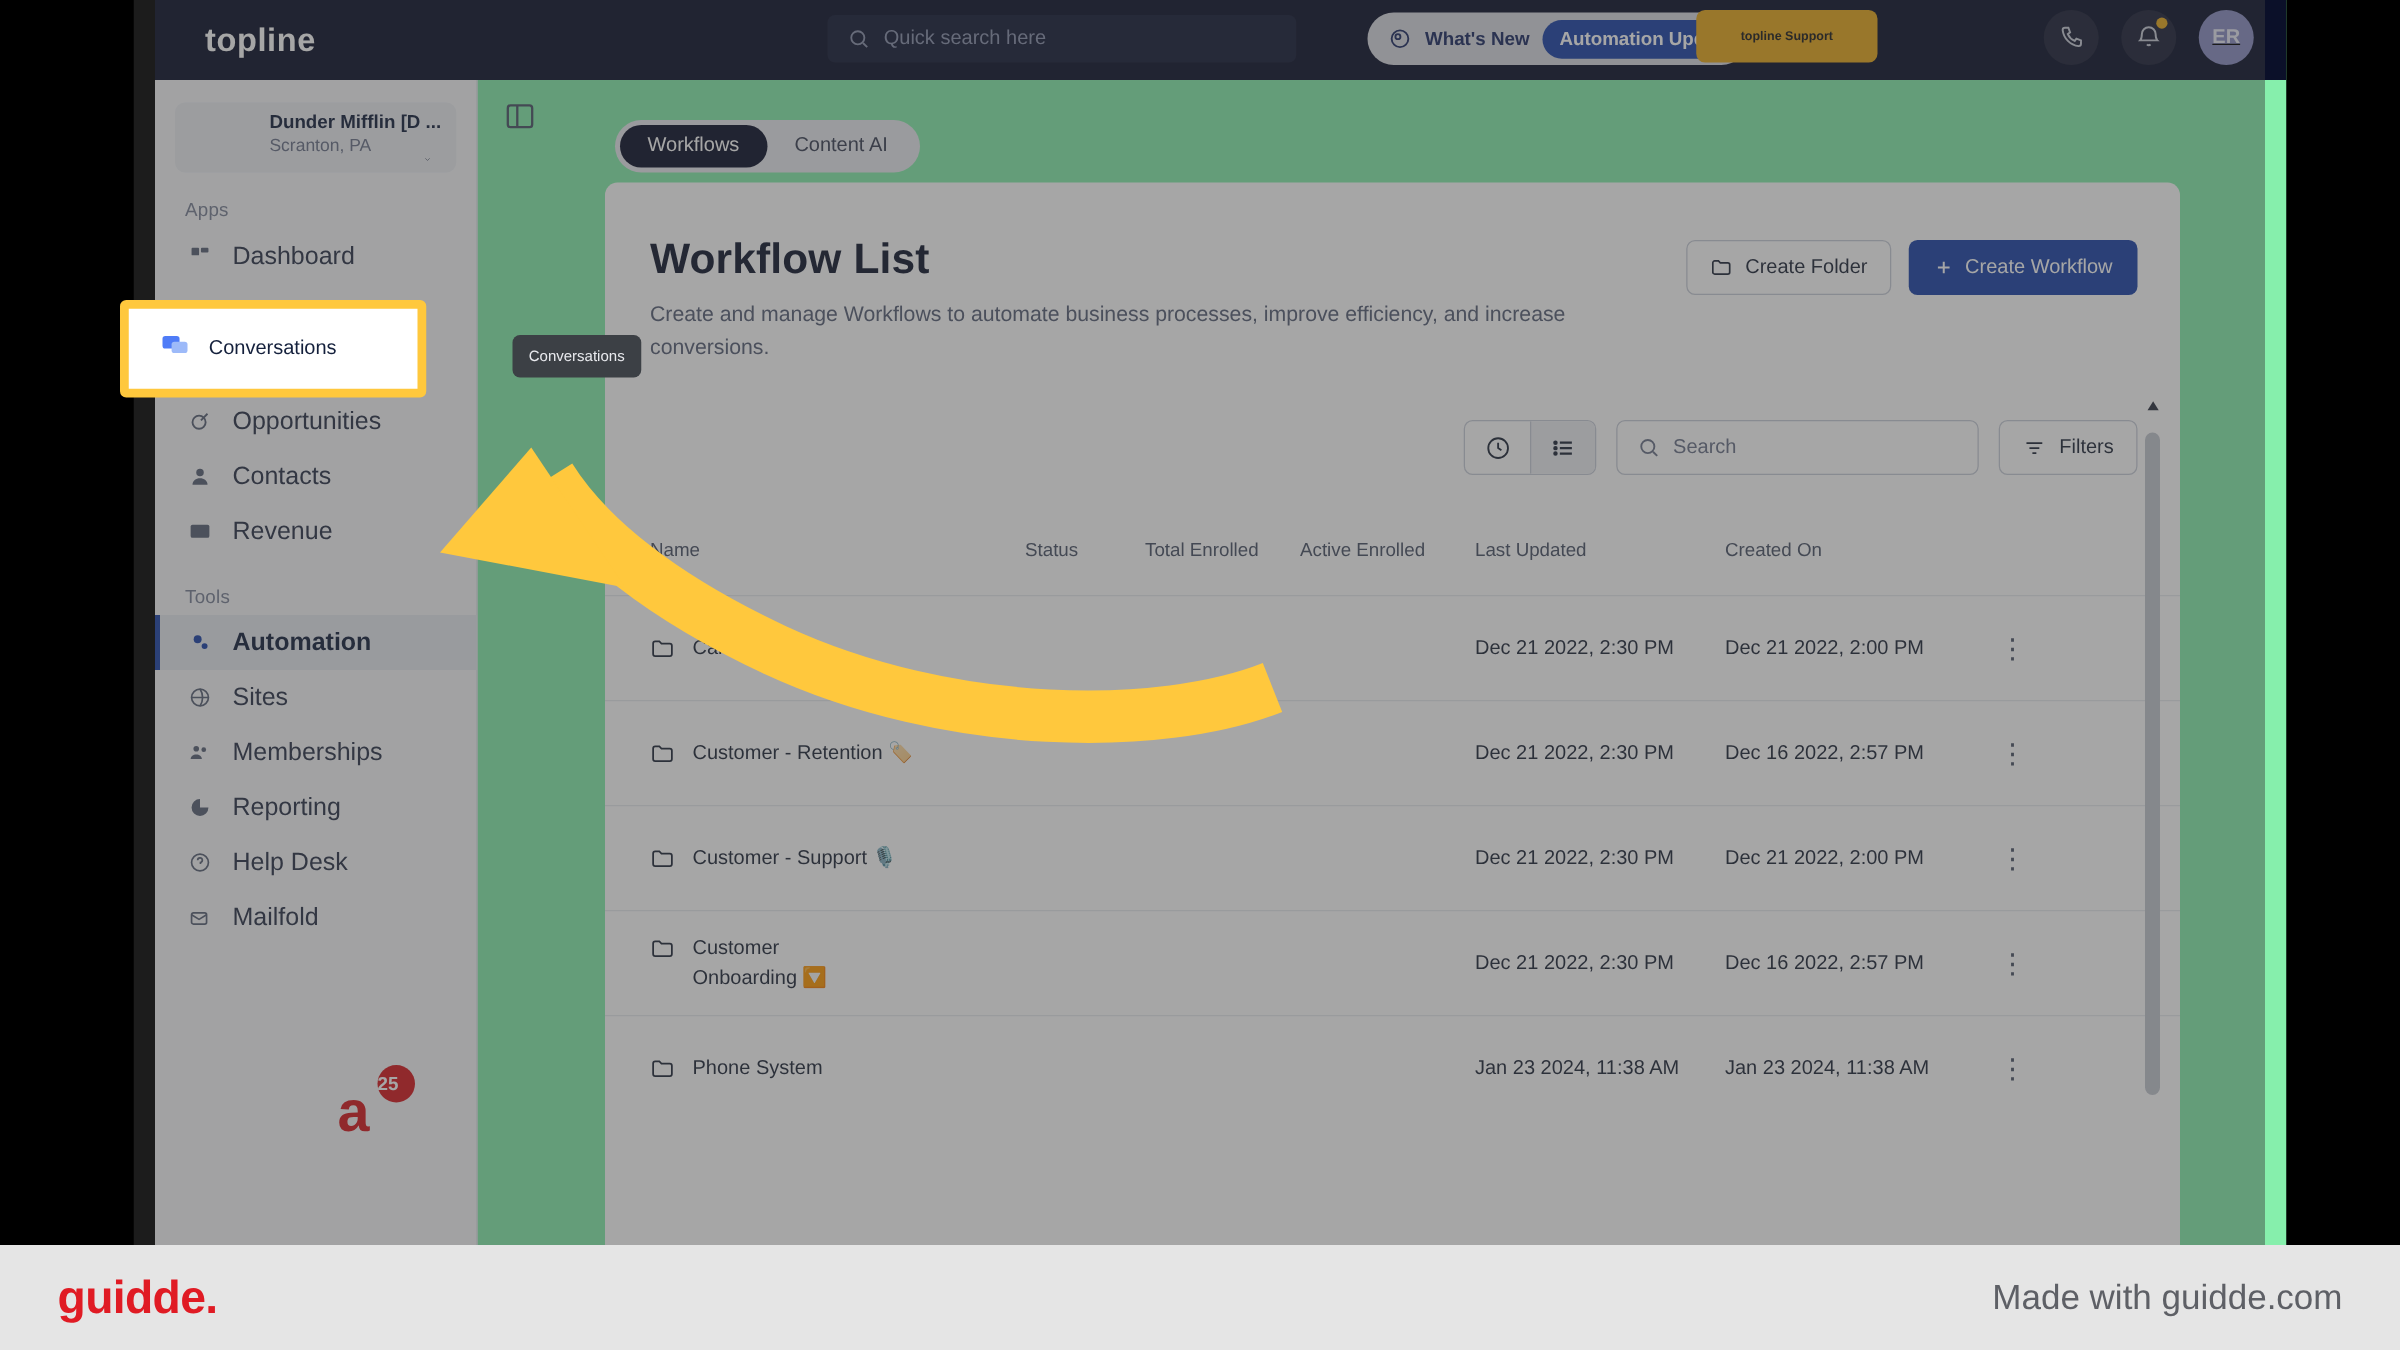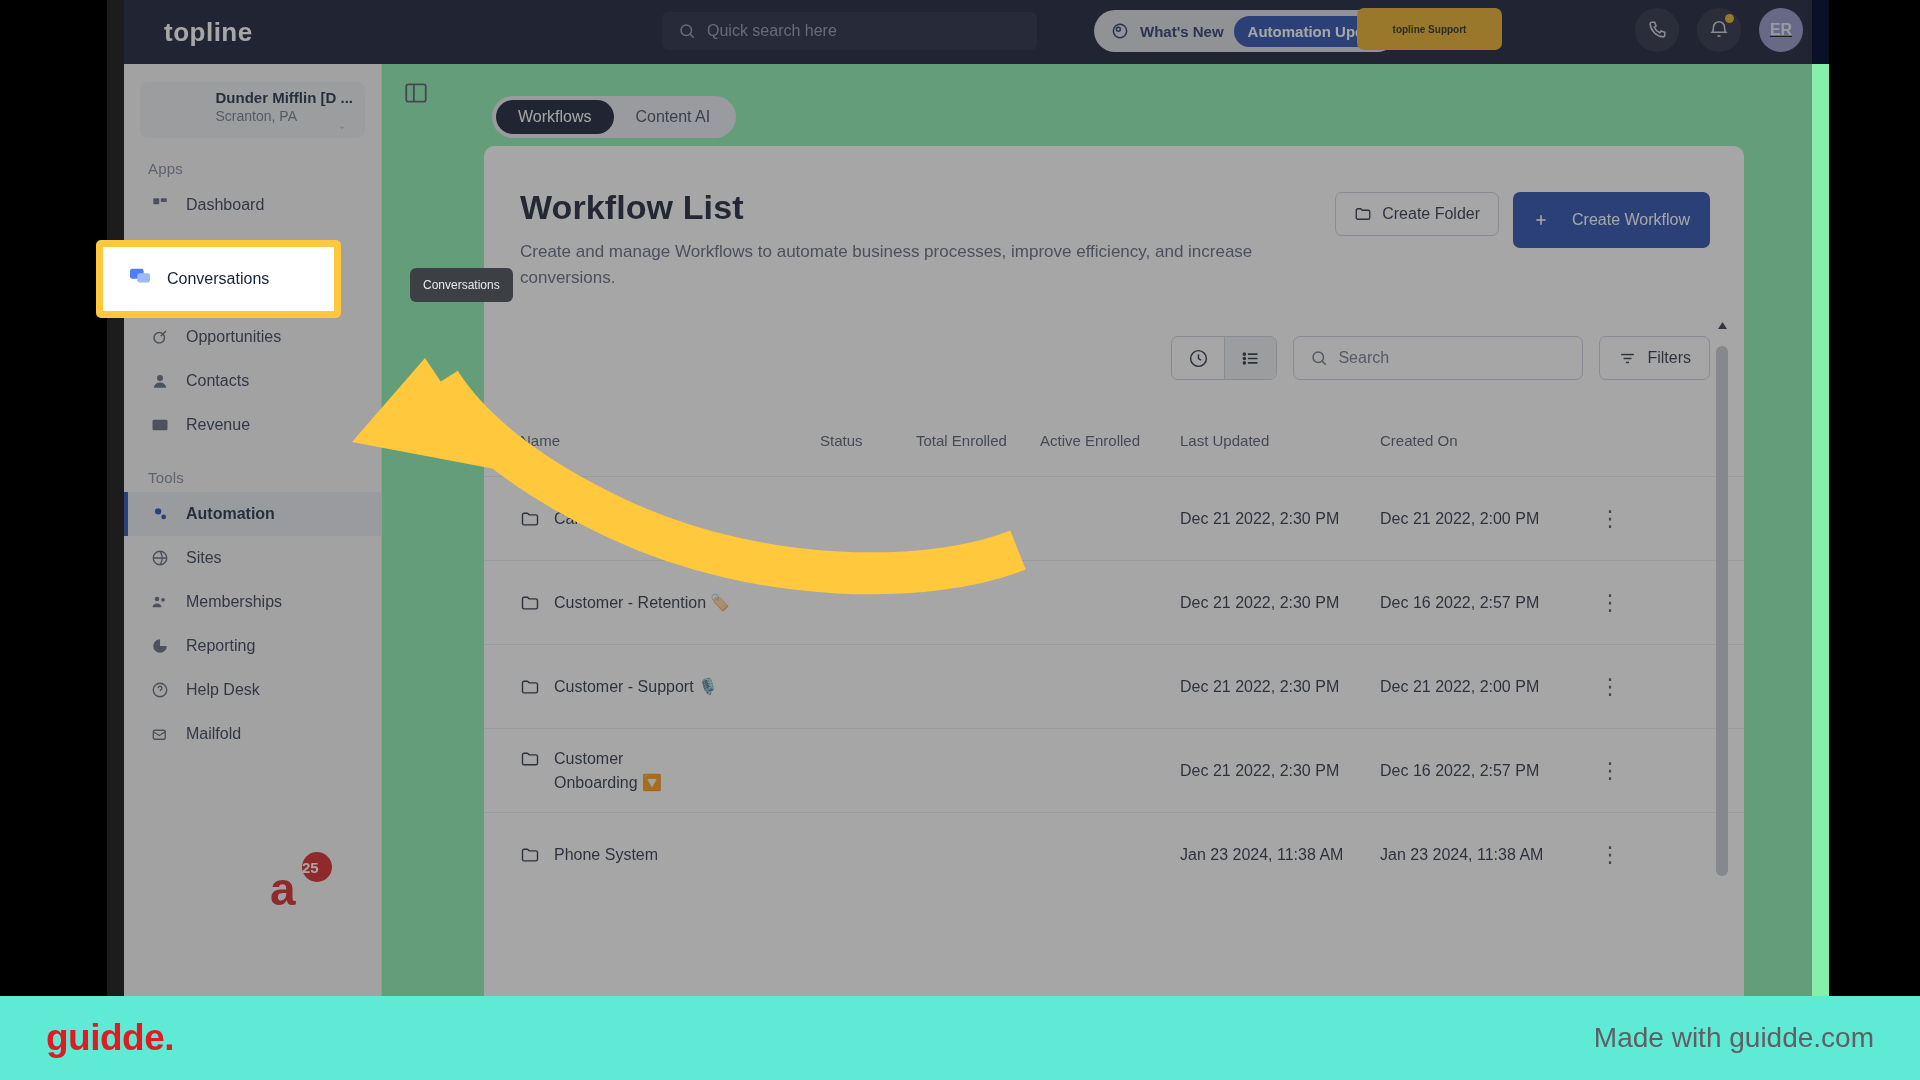--- a/index.html
+++ b/index.html
@@ -95,21 +95,21 @@
     white-space:nowrap; overflow:hidden; text-overflow:ellipsis;
   }
   .org-sub { color:#6b7389; font-size:14px; margin-top:2px; }
   .panel-icon { position:absolute; right: -48px; top: 16px; }
 
   .sec-label {
     color:#7b8296; font-size:15px; margin: 22px 0 6px 24px; letter-spacing:.2px;
   }
   .nav-item {
     height: 44px; display:flex; align-items:center; gap: 16px;
-    padding-left: 26px; color:#2b3349; font-size:16px;
+    padding-left: 26px; color:#2b3349; font-size:20px;
     position: relative;
   }
   .nav-item .ic { width:20px; height:20px; display:flex; align-items:center; justify-content:center; flex:0 0 20px;}
   .nav-item.active {
     background:#e7eaf1;
   }
   .nav-item.active::before {
     content:""; position:absolute; left:0; top:0; width:4px; height:100%;
     background:#1c44a8;
   }
@@ -142,22 +142,22 @@
   .page-title { margin: 42px 0 0 36px; font-size: 34px; font-weight:700; color:#10172e; letter-spacing:.1px;}
   .page-sub { margin: 12px 0 0 36px; width: 740px; font-size:17px; line-height: 26px; color:#586077; }
 
   .hdr-btns { position:absolute; right: 34px; top: 46px; display:flex; gap: 14px; }
   .btn-outline {
     height: 44px; border:1px solid #c8cdd8; border-radius:7px; background:#fff;
     display:flex; align-items:center; gap:10px; padding: 0 18px;
     font-size:16px; color:#1f2739;
   }
   .btn-primary {
-    height: 56px; border-radius:7px; background:#1c44a8; color:#fff;
-    display:flex; align-items:center; gap:23px; padding: 0 20px; font-size:16px;
+    height: 44px; border-radius:7px; background:#1c44a8; color:#fff;
+    display:flex; align-items:center; gap:9px; padding: 0 20px; font-size:16px;
   }
 
   .toolbar { position:absolute; right: 34px; top: 190px; display:flex; gap: 16px; align-items:center;}
   .seg { display:flex; border:1px solid #c8cdd8; border-radius:7px; overflow:hidden; height:44px;}
   .seg > div { width: 52px; display:flex; align-items:center; justify-content:center; }
   .seg > div + div { border-left:1px solid #c8cdd8; background:#eceef3;}
   .search-box {
     width: 290px; height:44px; border:1px solid #c8cdd8; border-radius:7px;
     display:flex; align-items:center; gap:10px; padding: 0 16px; color:#6b7389; font-size:16px;
   }
@@ -206,21 +206,21 @@
     background:#3c4045; color:#e9eaee; border-radius: 6px;
     font-size: 12px; display:flex; align-items:center; padding: 0 13px;
     z-index: 61;
   }
 
   #arrow { position:absolute; left: 0; top: 0; z-index: 55; pointer-events:none; }
 
   
   .footer {
     position:absolute; left:0; top: 996px; width: 1920px; height: 84px;
-    background:#5eead4; display:flex; align-items:center; justify-content:space-between;
+    background:#e5e5e5; display:flex; align-items:center; justify-content:space-between;
     padding: 0 46px;
   }
   .guidde-logo { color:#e01b24; font-size: 37px; font-weight:700; letter-spacing:-.5px;}
   .made-with { color:#5e6066; font-size: 28px; }
 </style>
 </head>
 <body>
 
 <div id="screen">
 

